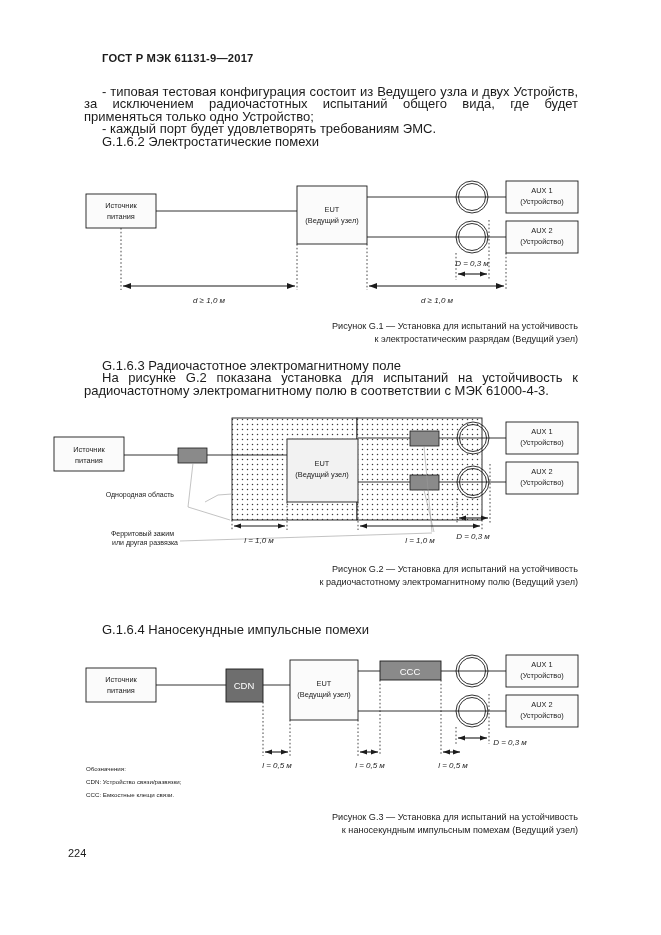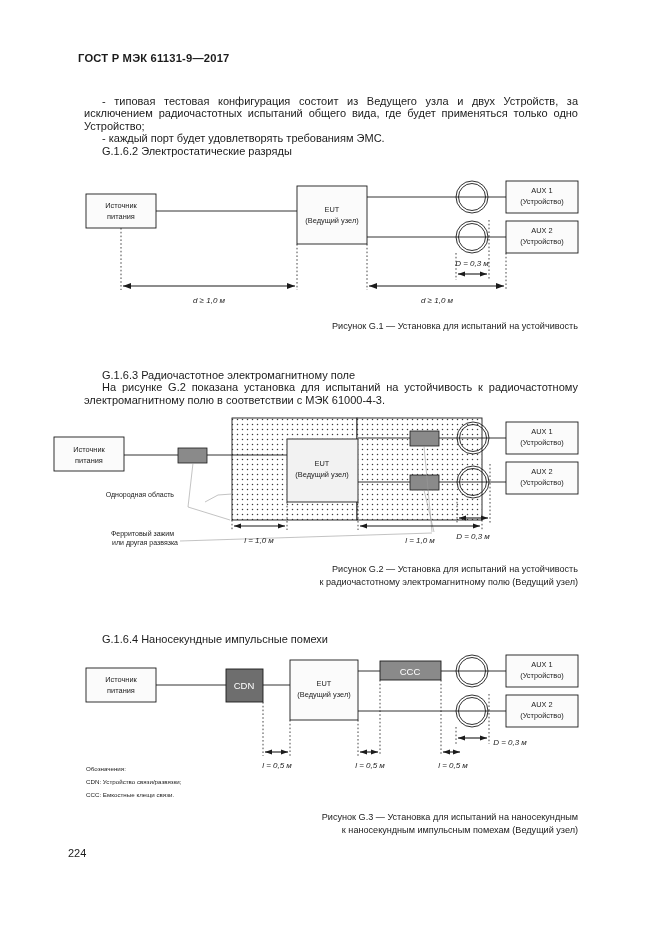--- a/index.html
+++ b/index.html
@@ -6,28 +6,28 @@
   body{
     width:661px;height:935px;position:relative;overflow:hidden;
     font-family:"Liberation Sans","DejaVu Sans",sans-serif;
     color:#1b1b1b;
     -webkit-font-smoothing:antialiased;
   }
   .page{position:absolute;left:0;top:0;width:661px;height:935px;background:#fff;}
 
   
   .std-header{
-    position:absolute;left:72px;top:52px;
+    position:absolute;left:96px;top:52px;
     font-size:11.2px;font-weight:bold;letter-spacing:.2px;white-space:nowrap;padding-left:6px;
   }
 
   
   .body-text{
     position:absolute;left:84px;width:494px;
-    font-size:11px;line-height:12.4px;text-align:justify;margin-top:9px;
+    font-size:13px;line-height:12.4px;text-align:justify;
   }
   .body-text p{margin:0;}
   .ind{text-indent:18px;}
 
   
   .caption{
     position:absolute;left:84px;width:494px;text-align:right;
     font-size:9.1px;line-height:12.6px;
   }
 
@@ -44,21 +44,21 @@
 </head>
 <body>
 
 <div class="page">
 
   <div class="std-header">ГОСТ Р МЭК 61131-9—2017</div>
 
   <div class="body-text" style="top:86px;">
     <p class="ind">- типовая тестовая конфигурация состоит из Ведущего узла и двух Устройств, за исключением радиочастотных испытаний общего вида, где будет применяться только одно Устройство;</p>
     <p class="ind">- каждый порт будет удовлетворять требованиям ЭМС.</p>
-    <p class="ind">G.1.6.2 Электростатические разряды</p>
+    <p class="ind">G.1.6.2 Электростатические помехи</p>
   </div>
 
   <div class="fig" style="top:178px;">
     <svg width="661" height="140" viewBox="0 0 661 140">
       <g fill="none" stroke="#1b1b1b" stroke-width="0.9">
 
         <rect x="86" y="16" width="70" height="34" fill="#fbfbfb"></rect>
 
         <rect x="297" y="8" width="70" height="58" fill="#fbfbfb"></rect>
 
@@ -113,20 +113,21 @@
 
         <text x="209" y="125" font-size="8" font-style="italic">d ≥ 1,0 м</text>
         <text x="437" y="125" font-size="8" font-style="italic">d ≥ 1,0 м</text>
         <text x="472" y="88" font-size="8" font-style="italic">D = 0,3 м</text>
       </g>
     </svg>
   </div>
 
   <div class="caption" style="top:320px;">
     <div>Рисунок G.1 — Установка для испытаний на устойчивость</div>
+    <div>к электростатическим разрядам (Ведущий узел)</div>
   </div>
 
   <div class="body-text" style="top:360px;">
     <p class="ind">G.1.6.3 Радиочастотное электромагнитному поле</p>
     <p class="ind">На рисунке G.2 показана установка для испытаний на устойчивость к радиочастотному электромагнитному полю в соответствии с МЭК 61000-4-3.</p>
   </div>
 
   <div class="fig" style="top:412px;">
     <svg width="661" height="150" viewBox="0 0 661 150">
       <defs>
@@ -314,19 +315,19 @@
 
       <g font-family="Liberation Sans, sans-serif" font-size="6.2" fill="#1b1b1b" text-anchor="start">
         <text x="86" y="119">Обозначения:</text>
         <text x="86" y="132">CDN: Устройство связи/развязки;</text>
         <text x="86" y="145">CCC: Емкостные клещи связи.</text>
       </g>
     </svg>
   </div>
 
   <div class="caption" style="top:811px;">
-    <div>Рисунок G.3 — Установка для испытаний на наносекундным</div>
+    <div>Рисунок G.3 — Установка для испытаний на устойчивость</div>
     <div>к наносекундным импульсным помехам (Ведущий узел)</div>
   </div>
 
   <div class="folio">224</div>
 
 </div>
 
 </body></html>

